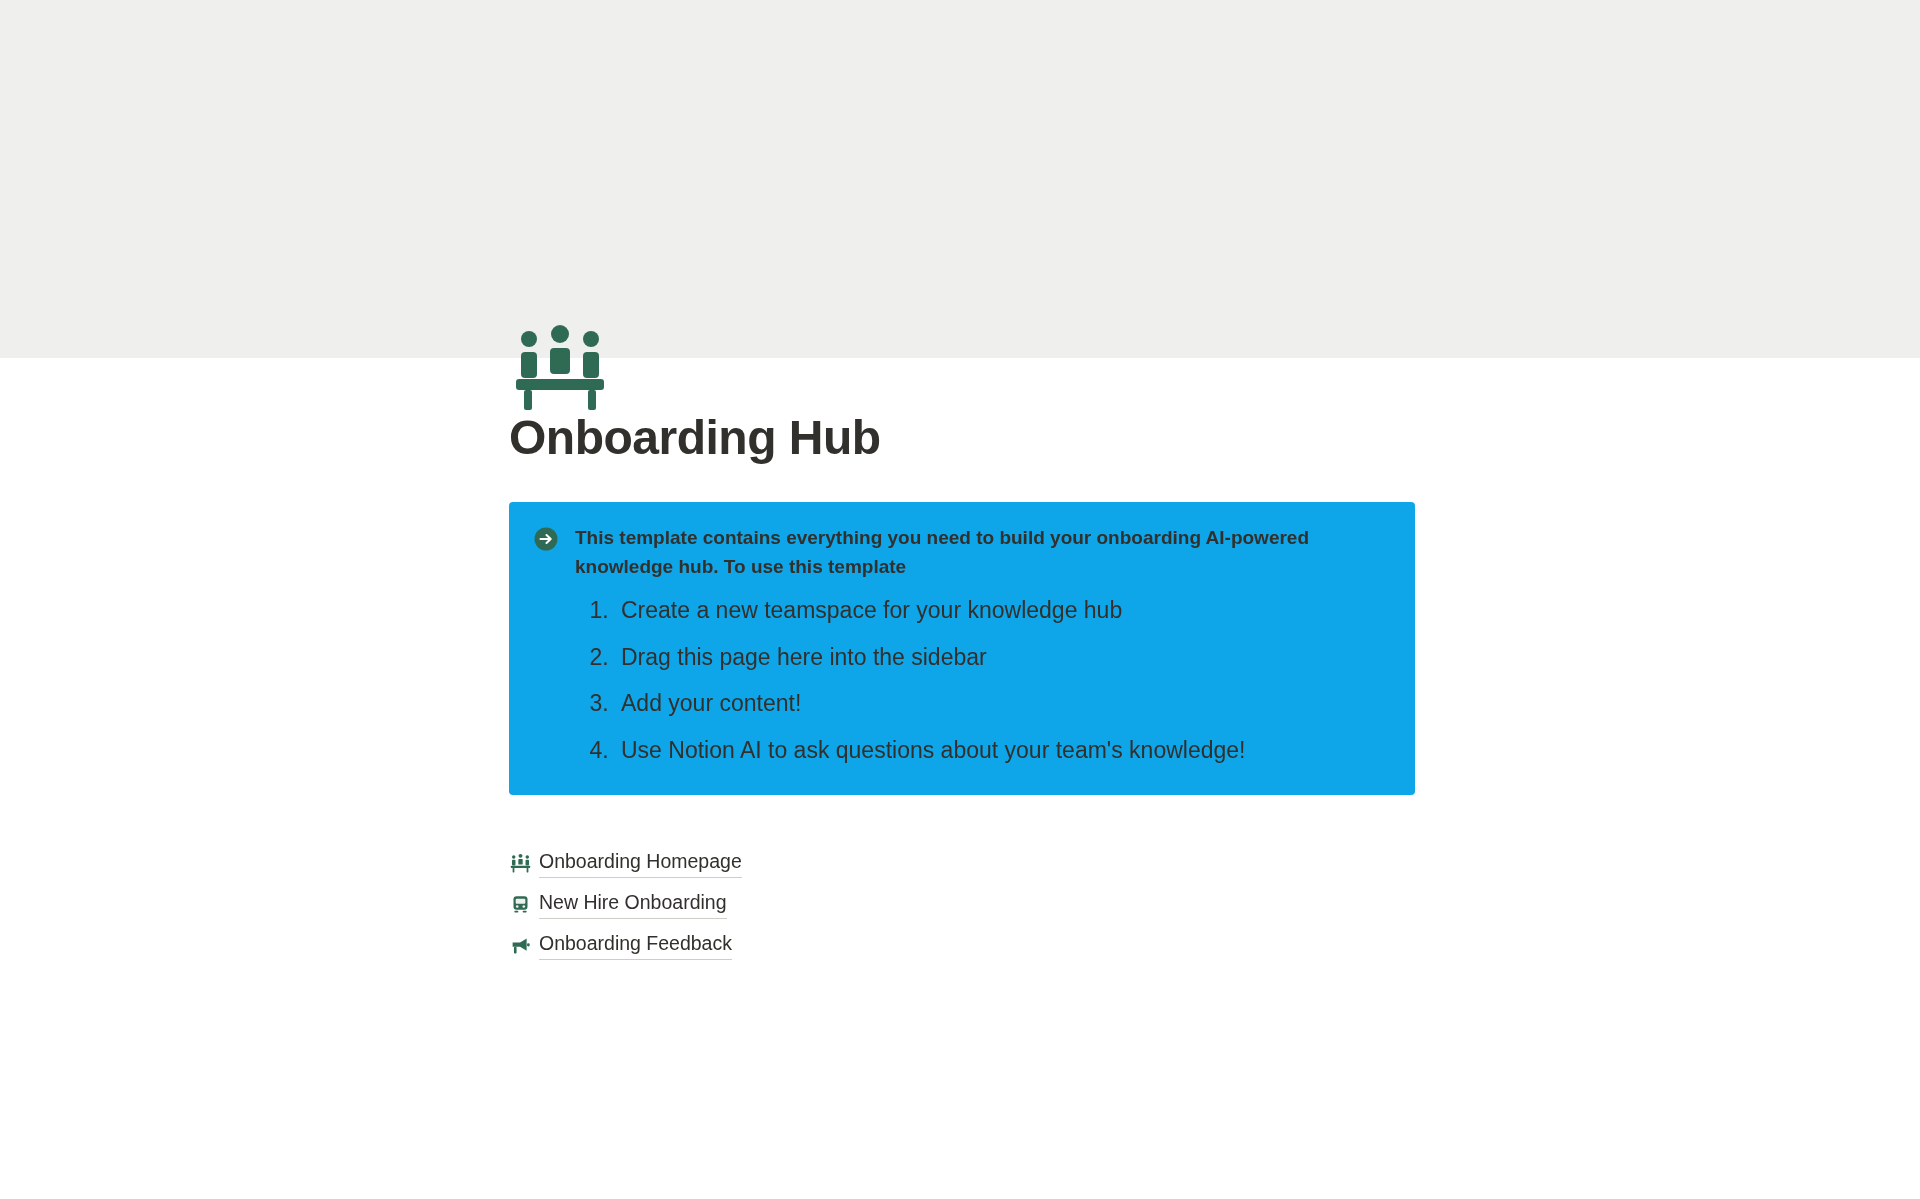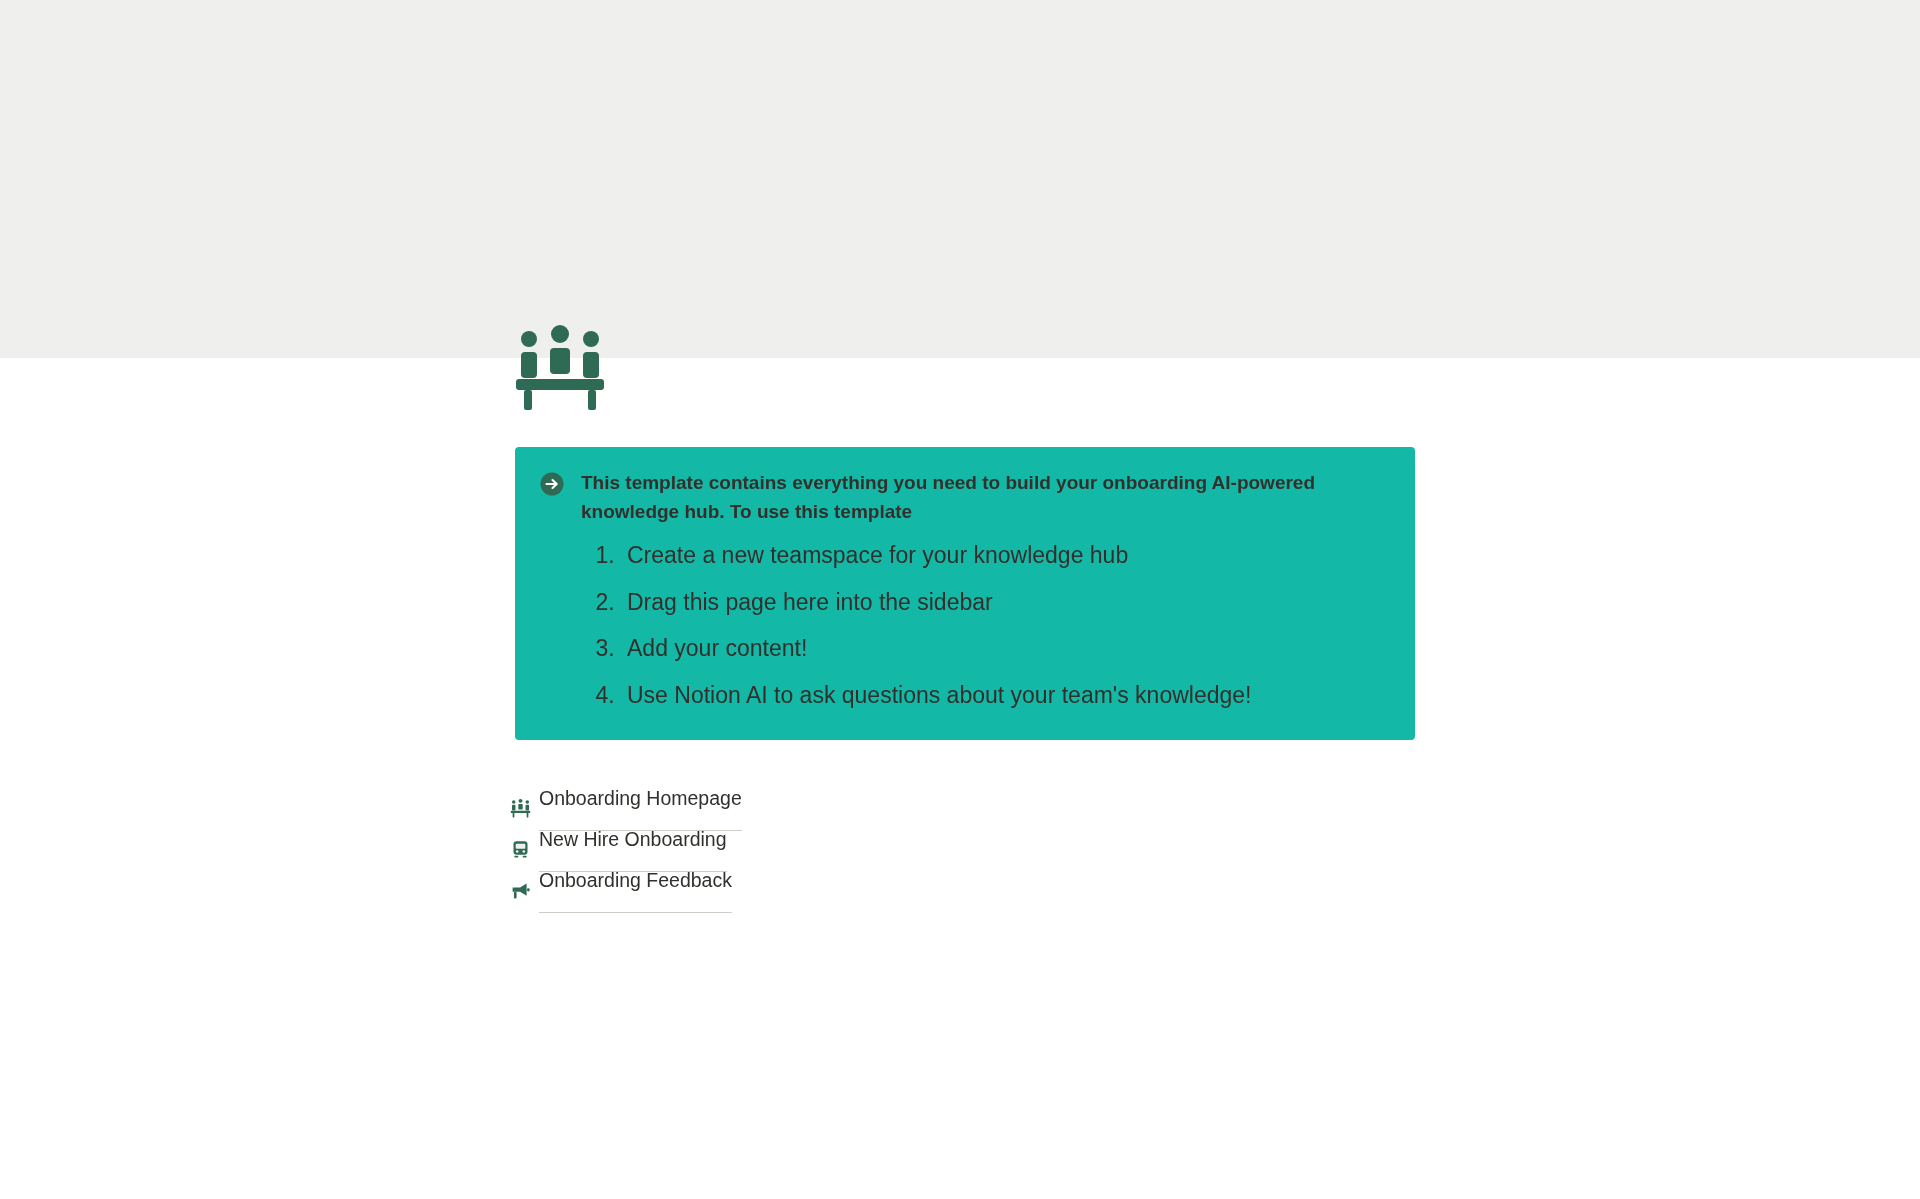--- a/index.html
+++ b/index.html
@@ -57,27 +57,26 @@
     font-size: 48px;
     line-height: 1.15;
     font-weight: bold;
     color: #32302c;
     letter-spacing: -0.5px;
   }
 
   
   .callout {
     margin-top: 37px;
-    background: #14b8a6;
+    background: #0ea5e9;
     border-radius: 4px;
     padding: 22px 28px 26px 24px;
     display: flex;
     align-items: flex-start;
     gap: 16px;
-    margin-left: 6px;
   }
   .callout-icon {
     flex: 0 0 auto;
     width: 26px;
     height: 26px;
     margin-top: 2px;
   }
   .callout-body { flex: 1 1 auto; }
   .callout-heading {
     font-size: 19px;
@@ -117,21 +116,21 @@
     align-items: center;
     justify-content: center;
     flex: 0 0 auto;
   }
   .link-text {
     font-size: 19.5px;
     line-height: 1.4;
     color: #32302c;
     border-bottom: 1.3px solid #cfcdc8;
     text-decoration: none;
-    padding-bottom: 17px;
+    padding-bottom: 2px;
     cursor: pointer;
   }
 </style>
 </head>
 <body>
 
 <div class="page">
 
   <div class="cover"></div>
 
@@ -146,20 +145,21 @@
         <rect x="71" y="31" width="16" height="26" rx="4"></rect>
         <rect x="4" y="58" width="88" height="11" rx="3"></rect>
         <rect x="12" y="69" width="8" height="20" rx="2"></rect>
         <rect x="76" y="69" width="8" height="20" rx="2"></rect>
       </g>
     </svg>
   </div>
 
   <div class="content">
 
+    <h1 class="title">Onboarding Hub</h1>
 
     <div class="callout">
       <div class="callout-icon">
         <svg width="26" height="26" viewBox="0 0 26 26" xmlns="http://www.w3.org/2000/svg">
           <circle cx="13" cy="13" r="11.5" fill="#2f6b54"></circle>
           <path d="M7.5 13h10M13.5 9l4.2 4-4.2 4" fill="none" stroke="#ffffff" stroke-width="2.1" stroke-linecap="round" stroke-linejoin="round"></path>
         </svg>
       </div>
       <div class="callout-body">
         <p class="callout-heading">This template contains everything you need to build your onboarding AI-powered knowledge hub. To use this template</p>

